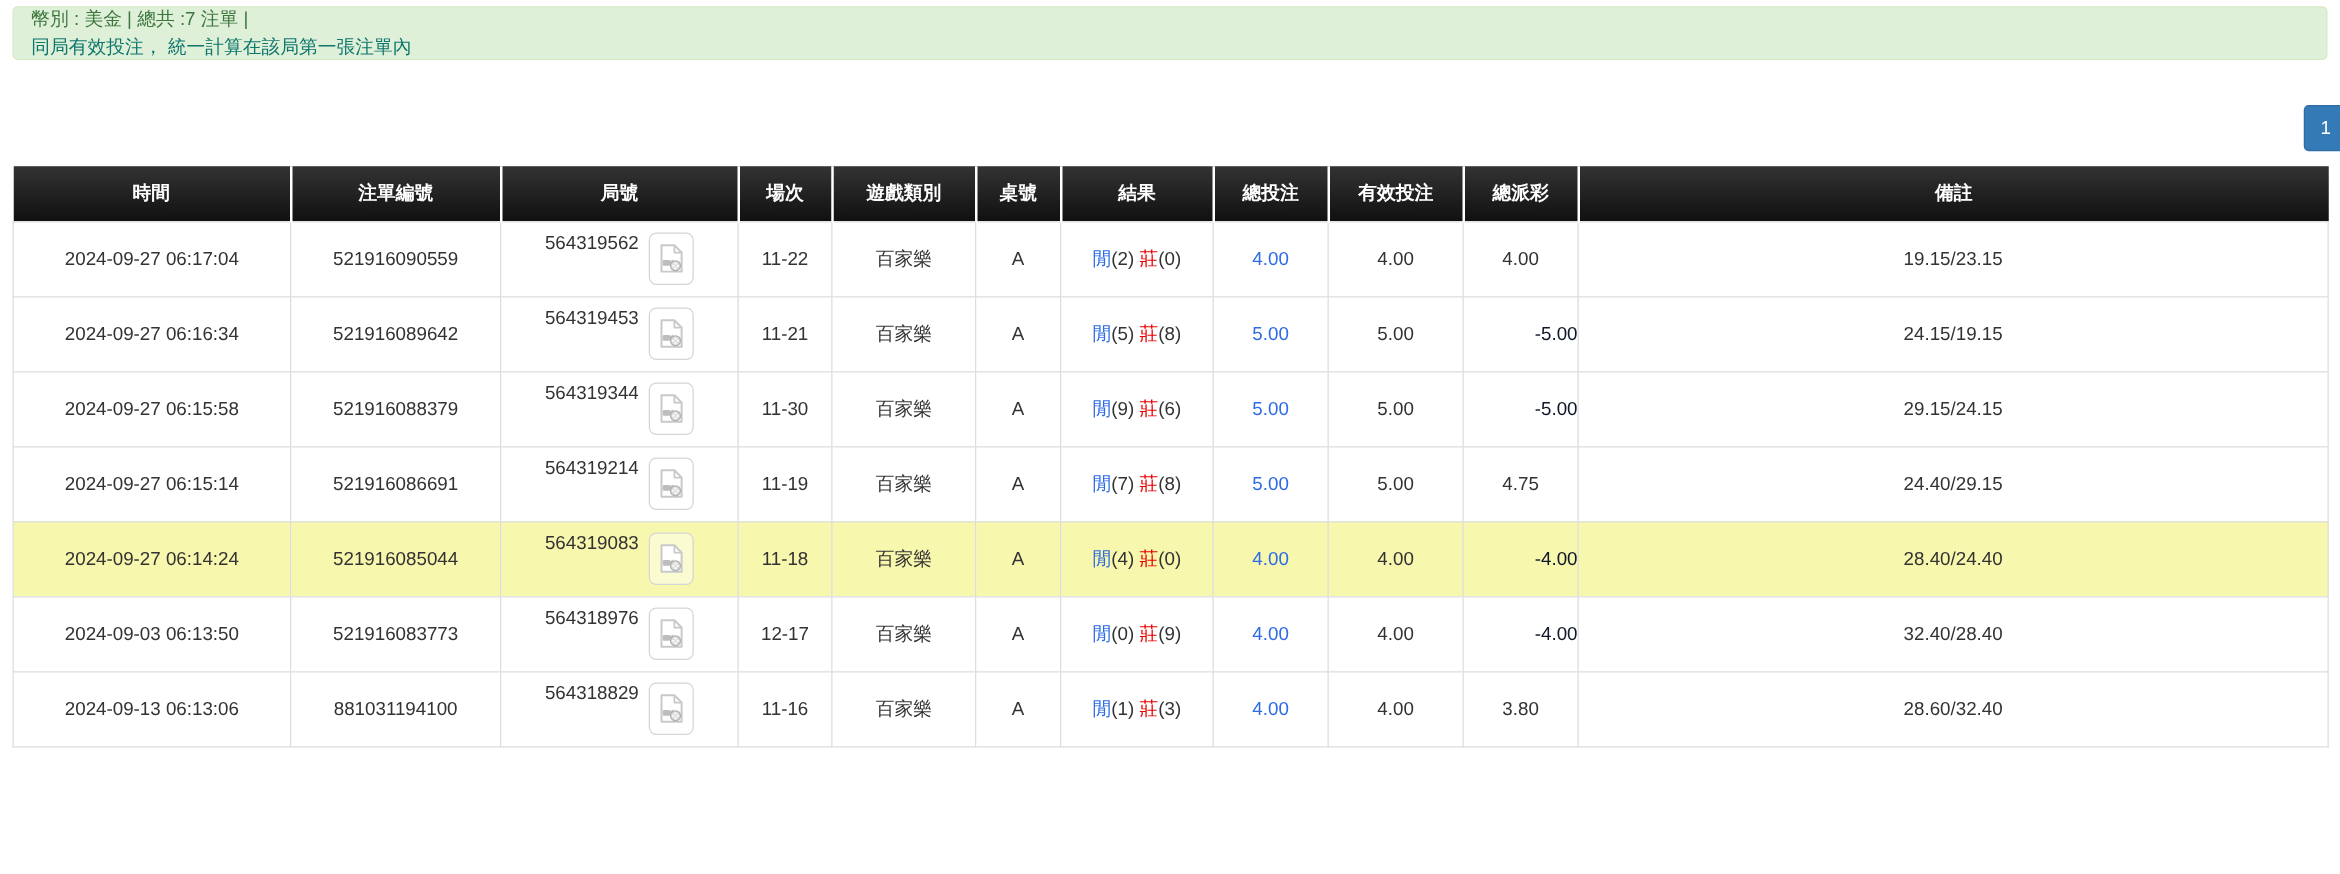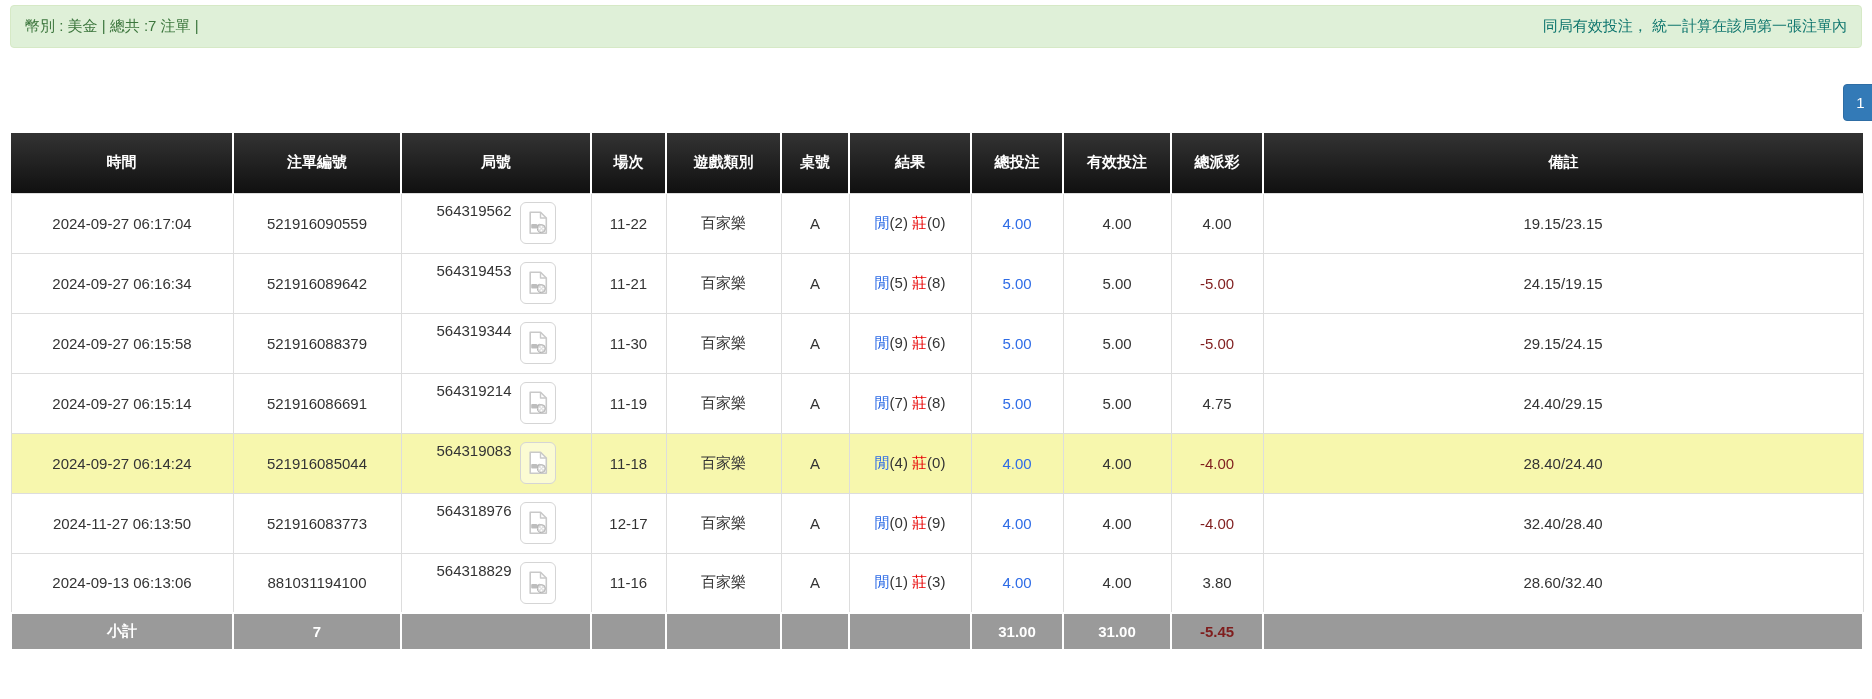--- a/index.html
+++ b/index.html
@@ -3,53 +3,53 @@
 <meta charset="utf-8">
 <style>
   * { margin: 0; padding: 0; box-sizing: border-box; }
   html, body { width: 1872px; height: 699px; overflow: hidden; background: #fff;
     font-family: "Liberation Sans", "DejaVu Sans", sans-serif; }
   .page { position: relative; width: 1872px; }
 
   
   .alert { margin: 5px 10px 0 10px; height: 43px; background: #dff0d8;
     border: 1px solid #d6e9c6; border-radius: 4px; display: flex;
-    align-items: center; justify-content: space-between; padding: 0 14px;
-    font-size: 15px; }
+    justify-content: space-between; padding: 0 14px;
+    font-size: 15px; flex-direction: column; }
   .alert .left-text { color: #3c763d; }
   .alert .right-text { color: #0f766e; }
 
   
   .pager-row { position: relative; height: 37px; margin-top: 36px; }
   .page-btn { position: absolute; right: -6px; top: 0; width: 35px; height: 37px;
     background: #337ab7; border: 1px solid #2e6da4; border-radius: 4px;
     color: #fff; font-size: 15px; font-family: inherit; cursor: pointer; }
 
   
   table { margin: 12px 10px 0 10px; width: 1852px; border-collapse: collapse;
     table-layout: fixed; }
-  thead th { height: 60px; background: linear-gradient(180deg, #333 0%, #101010 100%);
+  thead th { height: 44px; background: linear-gradient(180deg, #333 0%, #101010 100%);
     color: #fff; font-size: 15px; font-weight: bold; 
     border-left: 2px solid #fff; }
   thead th:first-child { border-left: none; }
   tbody td { height: 60px; border: 1px solid #ddd; background: #fff;
     text-align: center; vertical-align: middle; font-size: 15px; color: #333; }
   tbody tr.hl td { background: #f7f7ad; }
   tfoot td { height: 37px; background: #9a9a9a; border: 2px solid #fff;
     color: #fff; text-align: center; vertical-align: middle; font-size: 15px;
     font-weight: bold; }
 
   .round-wrap { display: inline-flex; justify-content: center; gap: 8px; }
   .video-btn { width: 36px; height: 42px; border: 1px solid #d5d5d5; border-radius: 6px;
     background: rgba(255,255,255,0.45); display: inline-flex; align-items: center;
     justify-content: center; cursor: pointer; }
   .p-label { color: #2e6ce6; }
   .b-label { color: #e80000; }
   .bet-link { color: #2e6ce6; text-decoration: none; cursor: pointer; }
-  .payout.neg { color: #7f1d1d; }
+  .payout.neg { color: #0f172a; text-align: right; }
   tfoot .payout.neg { font-weight: bold; }
 </style>
 </head>
 <body>
 
 <div class="page">
 
   <div class="alert">
     <span class="left-text">幣別 : 美金 | 總共 :7 注單 |</span>
     <span class="right-text">同局有效投注， 統一計算在該局第一張注單內</span>
@@ -233,21 +233,21 @@
     <td>11-18</td>
     <td>百家樂</td>
     <td>A</td>
     <td><span class="p-label">閒</span><span>(4)</span> <span class="b-label">莊</span><span>(0)</span></td>
     <td><a class="bet-link">4.00</a></td>
     <td>4.00</td>
     <td class="payout neg">-4.00</td>
     <td>28.40/24.40</td>
   </tr>
         <tr>
-    <td>2024-11-27 06:13:50</td>
+    <td>2024-09-03 06:13:50</td>
     <td>521916083773</td>
     <td>
       <span class="round-wrap">
         <span>564318976</span>
         <span class="video-btn">
           <svg width="20" height="24" viewBox="0 0 20 24">
             <path d="M2.2 1.2 h10.3 l5.8 5.8 v15.3 h-16.1 z" fill="#ffffff" stroke="#c9c9c9" stroke-width="1.6" stroke-linejoin="round"></path>
             <path d="M12.5 1.2 v5.8 h5.8" fill="none" stroke="#c9c9c9" stroke-width="1.4" stroke-linejoin="round"></path>
             <rect x="3.2" y="13" width="6" height="4.6" rx="1" fill="#bdbdbd"></rect>
             <path d="M9 14 l2.6 -1.4 v5.4 l-2.6 -1.4 z" fill="#bdbdbd"></path>
@@ -294,28 +294,15 @@
     <td>百家樂</td>
     <td>A</td>
     <td><span class="p-label">閒</span><span>(1)</span> <span class="b-label">莊</span><span>(3)</span></td>
     <td><a class="bet-link">4.00</a></td>
     <td>4.00</td>
     <td class="payout">3.80</td>
     <td>28.60/32.40</td>
   </tr>
       </tbody>
     <tfoot>
-      <tr>
-        <td>小計</td>
-        <td>7</td>
-        <td></td>
-        <td></td>
-        <td></td>
-        <td></td>
-        <td></td>
-        <td>31.00</td>
-        <td>31.00</td>
-        <td class="payout neg">-5.45</td>
-        <td></td>
-      </tr>
     </tfoot>
   </table>
 </div>
 
 </body></html>

